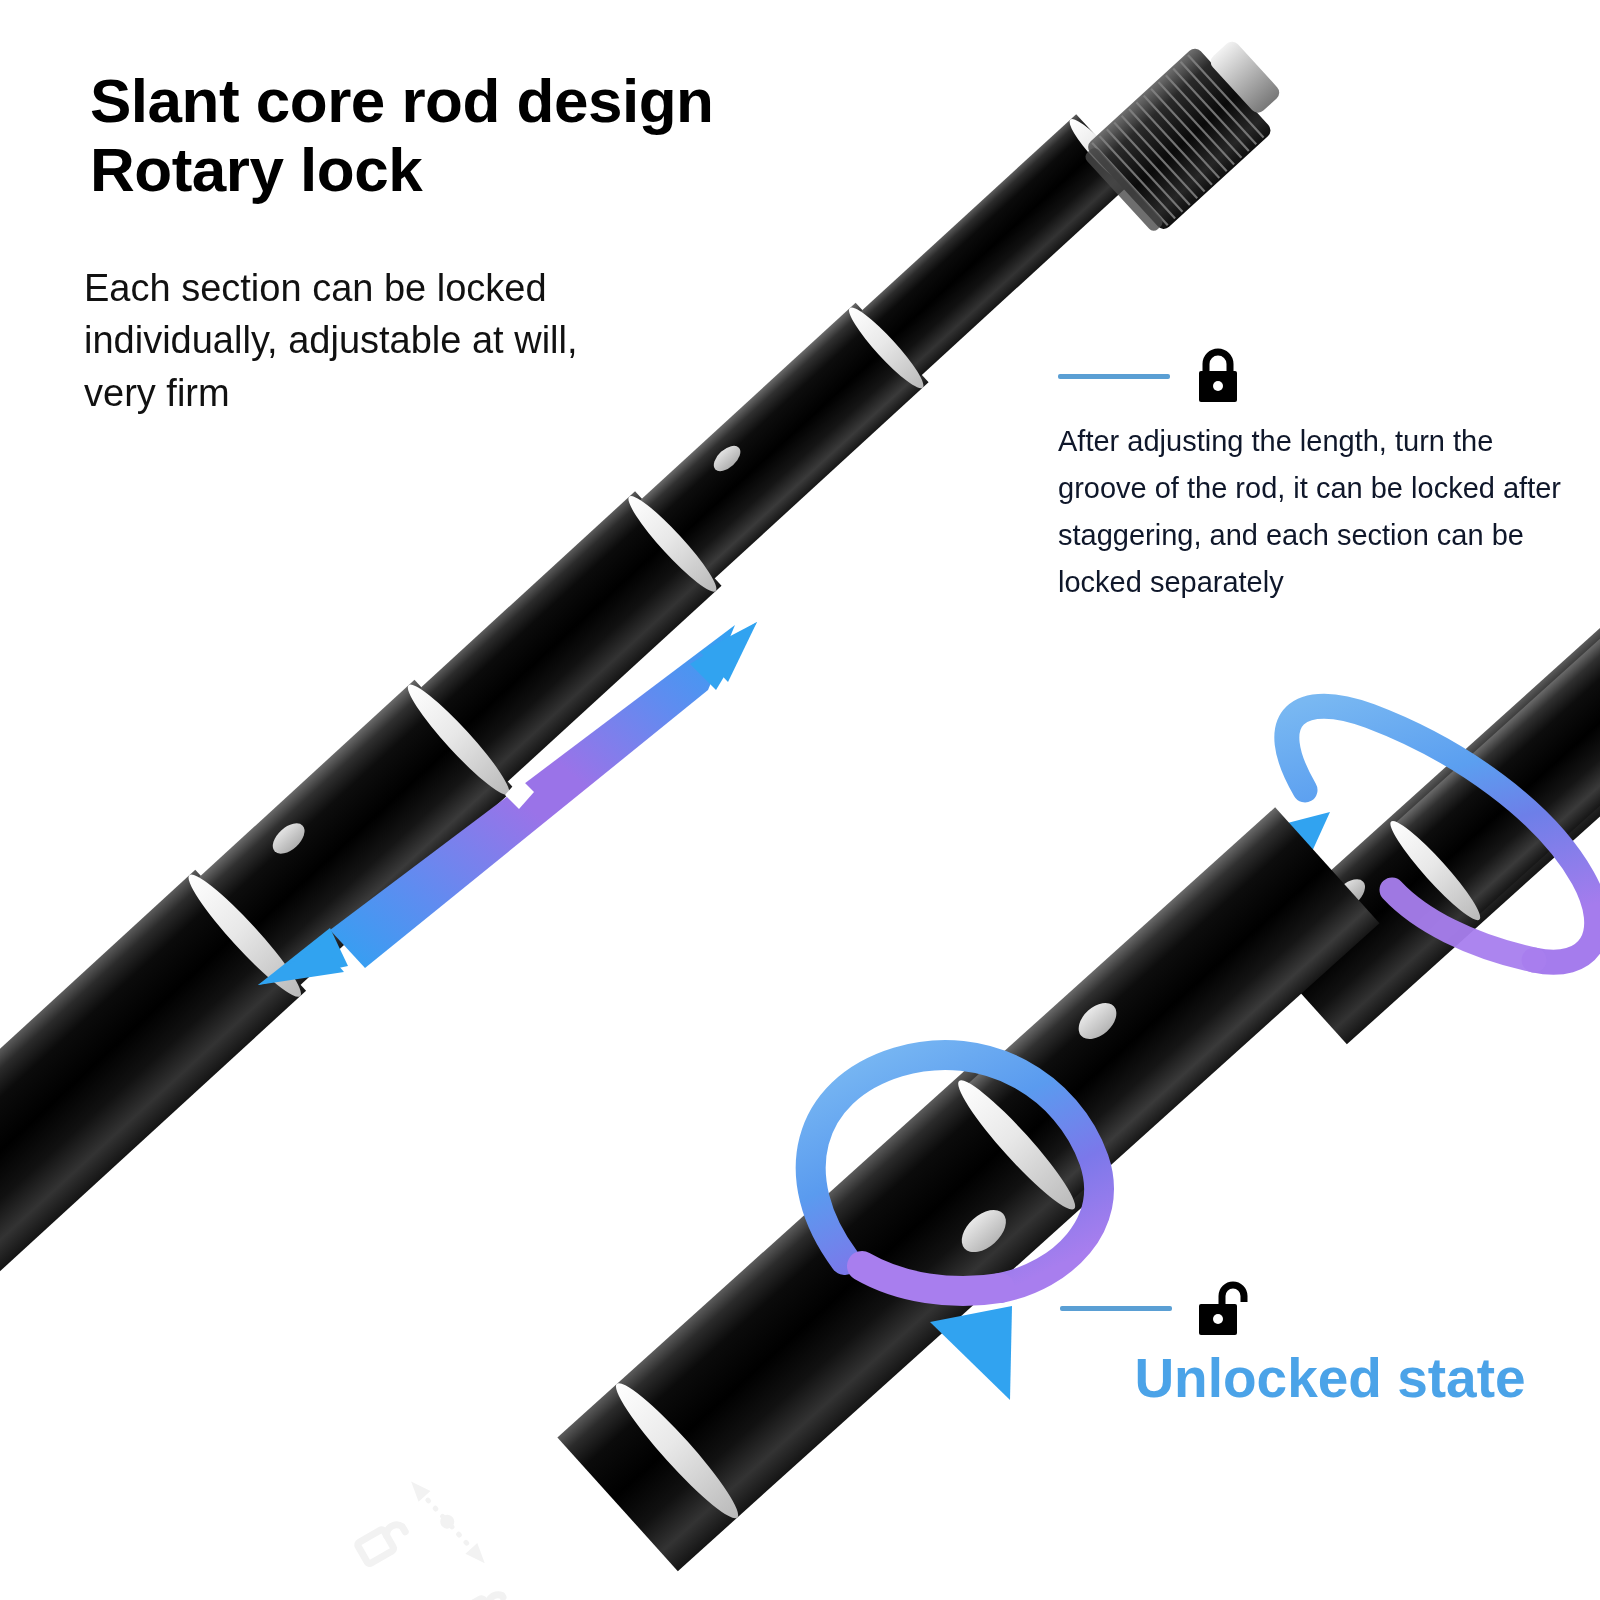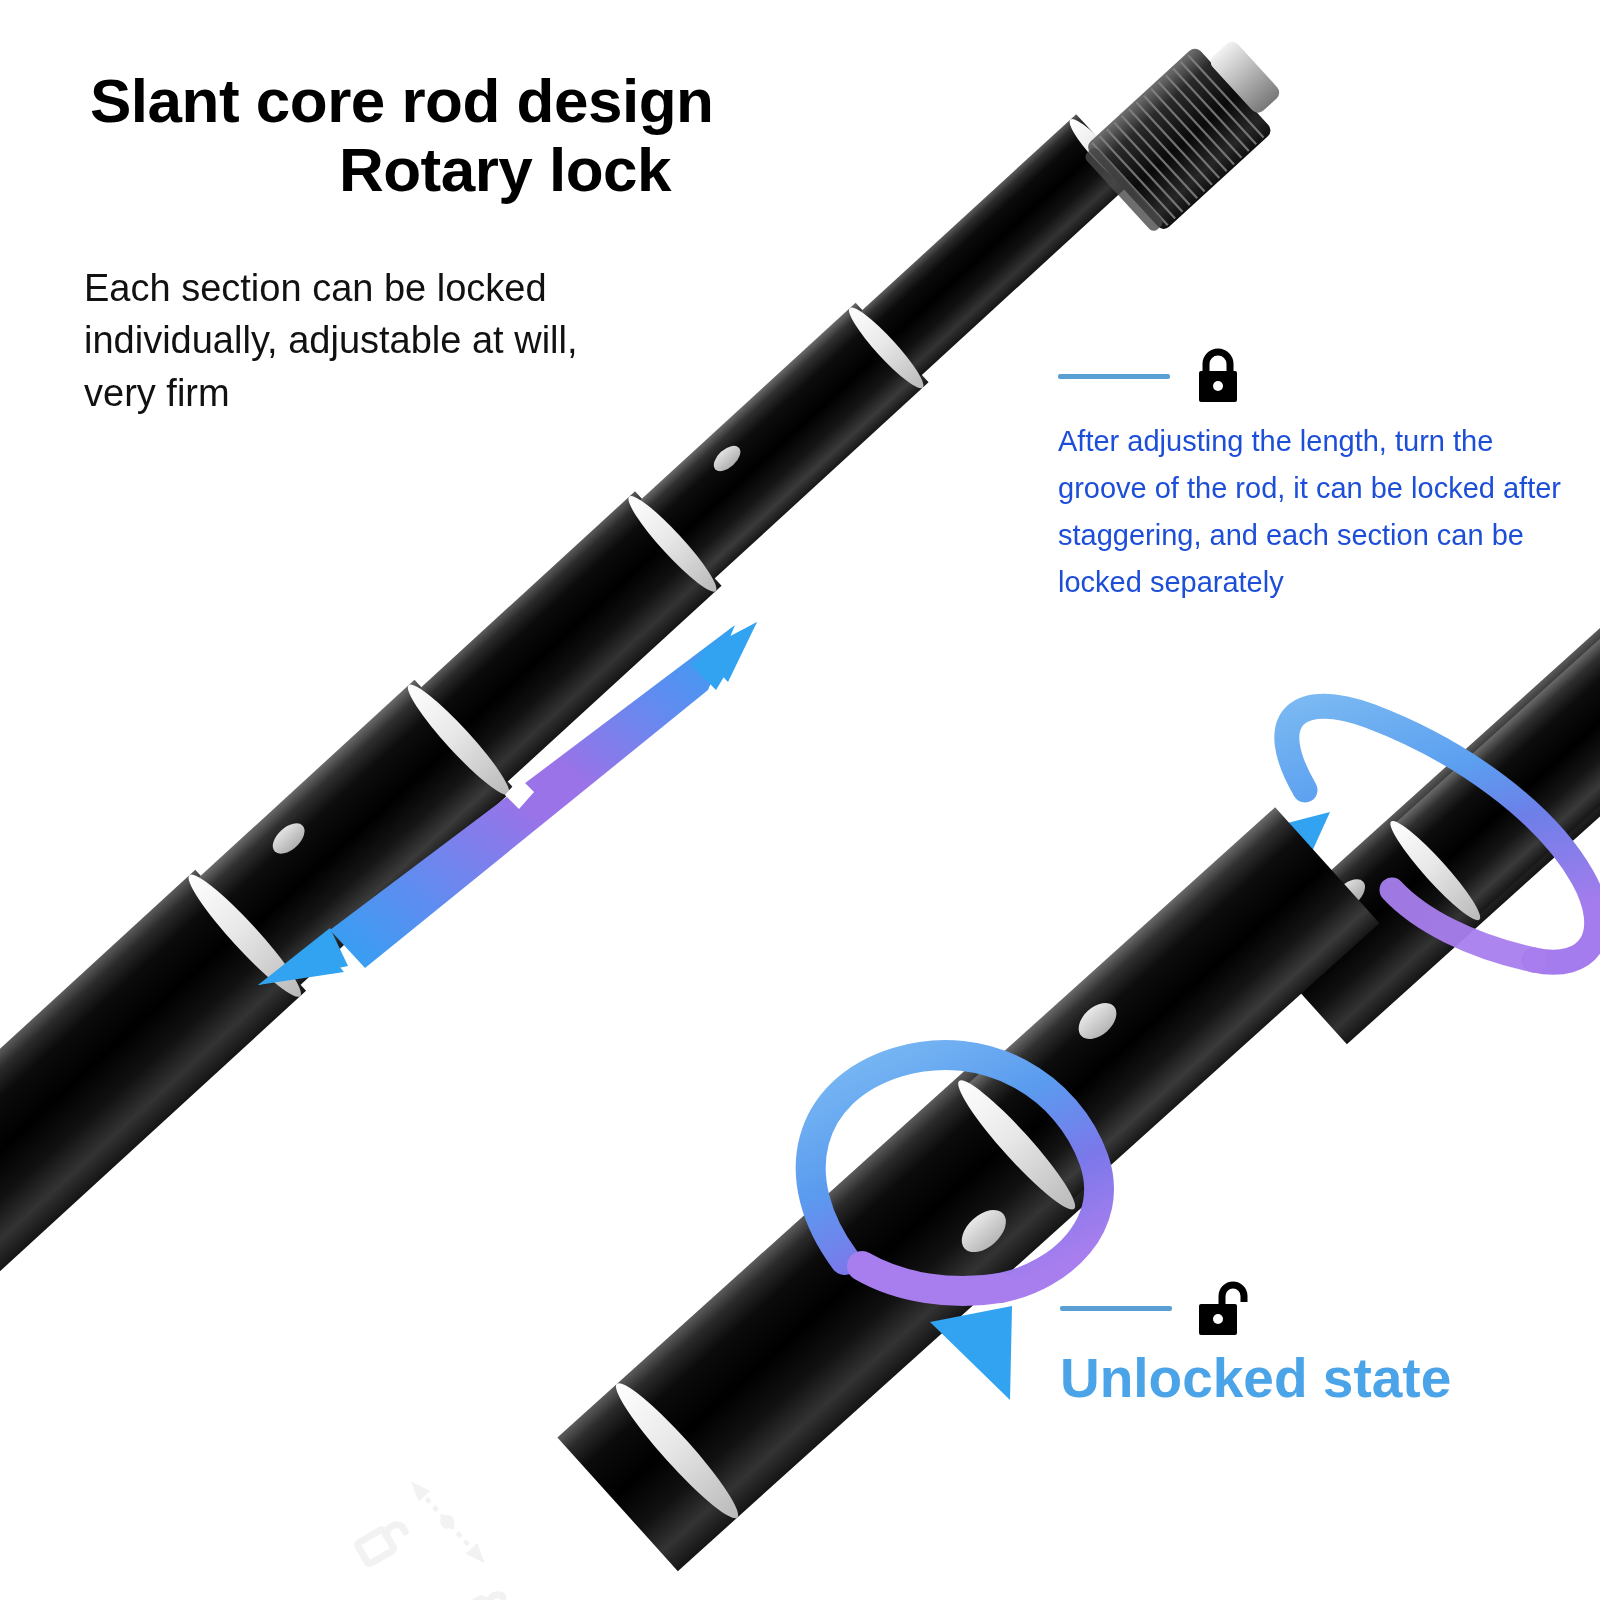--- a/index.html
+++ b/index.html
@@ -28,21 +28,21 @@
     position: absolute;
     left: 90px;
     top: 66px;
     width: 830px;
     font-size: 62px;
     line-height: 1.12;
     font-weight: bold;
     letter-spacing: -0.5px;
     color: #000;
   }
-  .headline .l2 { display: block; text-align: center; }
+  .headline .l2 { display: block; }
 
   .subcopy {
     position: absolute;
     left: 84px;
     top: 262px;
     width: 560px;
     font-size: 38px;
     line-height: 1.38;
     color: #111;
   }
@@ -69,26 +69,26 @@
     font-size: 55px;
     font-weight: bold;
     color: #4ba3e8;
     line-height: 1.05;
     margin-top: 14px;
     white-space: nowrap;
   }
   .state-body {
     font-size: 29px;
     line-height: 1.62;
-    color: #1d4ed8;
+    color: #0f172a;
     margin-top: 14px;
   }
 
   #locked-callout  { left: 1058px; top: 348px;  width: 530px; }
-  #unlocked-callout{ left: 1060px; top: 1280px; width: 540px; }
+  #unlocked-callout{ left: 1060px; top: 1280px; width: 540px; text-align: center; }
 
   svg { display: block; }
   .art { position: absolute; left: 0; top: 0; pointer-events: none; }
 </style>
 </head>
 <body>
 
 <div id="stage">
 
   <svg class="art" width="1600" height="1600" viewBox="0 0 1600 1600">

